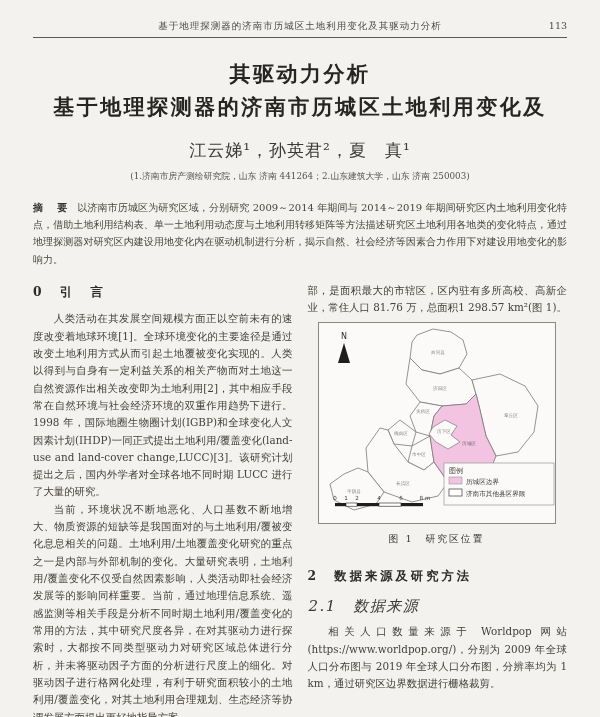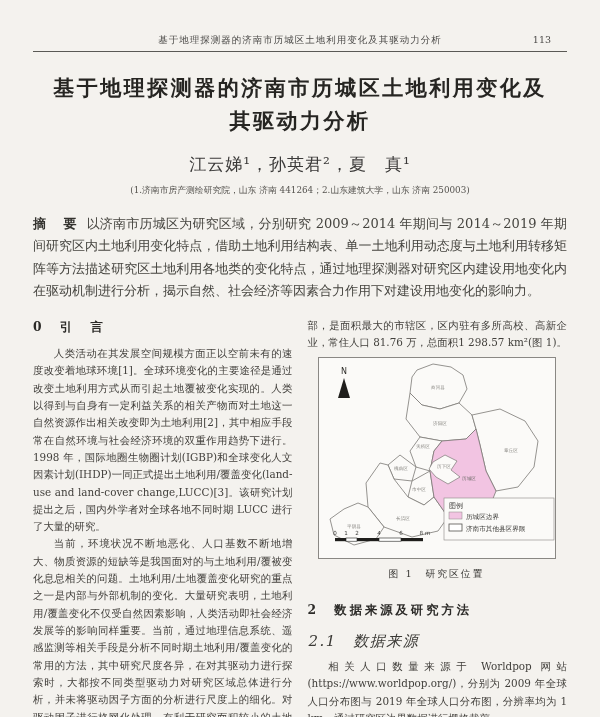--- a/index.html
+++ b/index.html
@@ -3,39 +3,39 @@
 <meta charset="utf-8">
 <style>
   * { margin:0; padding:0; box-sizing:border-box; }
   html,body { width:600px; height:717px; overflow:hidden; }
   body {
     background:#f4f2ee;
     font-family:"DejaVu Serif", serif;
     color:#3c3b38;
     position:relative;
   }
-  .page { width:600px; height:629px; padding:26px 33px 0 33px; position:relative; }
+  .page { width:600px; height:629px; padding:12px 33px 0 33px; position:relative; }
 
   
   .running-header { position:relative; height:24px; }
   .rh-title {
     text-align:center; font-size:9.5px; color:#4a4947; letter-spacing:1px;
     padding-top:8px;
   }
-  .rh-page { position:absolute; right:16px; top:8px; font-size:9.5px; color:#4a4947; }
+  .rh-page { position:absolute; right:0; top:8px; font-size:9.5px; color:#4a4947; }
   .rh-rule { border-bottom:1.6px solid #5a5955; margin-top:4px; }
 
   
   .title-block { text-align:center; margin-top:22px; }
   .title-line { font-size:21px; font-weight:bold; color:#262522; letter-spacing:2.5px; line-height:1.55; }
   .authors { text-align:center; font-size:17px; margin-top:16px; color:#3a3938; letter-spacing:1px; }
   .affiliation { text-align:center; font-size:8.8px; margin-top:9px; color:#55534f; }
 
   
-  .abstract-block { margin-top:16px; font-size:13px; line-height:1.72; text-align:justify; color:#45443f; }
+  .abstract-block { margin-top:16px; font-size:10px; line-height:1.72; text-align:justify; color:#45443f; }
   .abstract-label, .keywords-label { font-weight:bold; color:#33322e; margin-right:8px; letter-spacing:2px; }
   .keywords-line { margin-top:2px; font-size:9.3px; line-height:1.7; color:#45443f; }
 
   
   .columns { display:flex; gap:15px; margin-top:14px; }
   .col { width:262px; font-size:10.4px; line-height:1.665; text-align:justify; color:#413f3b; }
   .col p { text-indent:2em; }
   .h-section { font-weight:bold; font-size:12.3px; color:#2c2b28; letter-spacing:3px; margin:10px 0 8px 0; }
   .h-section.first { margin-top:0; }
   .h-sub { font-size:15px; color:#3a3935; font-style:italic; letter-spacing:1.5px; margin:5px 0 4px 1px; }
@@ -54,22 +54,22 @@
 
 <div class="page">
 
   <div class="running-header">
     <div class="rh-title">基于地理探测器的济南市历城区土地利用变化及其驱动力分析</div>
     <div class="rh-page">113</div>
     <div class="rh-rule"></div>
   </div>
 
   <div class="title-block">
+    <div class="title-line">其驱动力分析</div>
     <div class="title-line">基于地理探测器的济南市历城区土地利用变化及</div>
-    <div class="title-line">其驱动力分析</div>
   </div>
 
   <div class="authors">江云娣¹，孙英君²，夏　真¹</div>
   <div class="affiliation">(1.济南市房产测绘研究院，山东 济南 441264；2.山东建筑大学，山东 济南 250003)</div>
 
   <div class="abstract-block">
     <span class="abstract-label">摘　要</span><span>以济南市历城区为研究区域，分别研究 2009～2014 年期间与 2014～2019 年期间研究区内土地利用变化特点，借助土地利用结构表、单一土地利用动态度与土地利用转移矩阵等方法描述研究区土地利用各地类的变化特点，通过地理探测器对研究区内建设用地变化内在驱动机制进行分析，揭示自然、社会经济等因素合力作用下对建设用地变化的影响力。</span>
   </div>
 
   <div class="columns">

